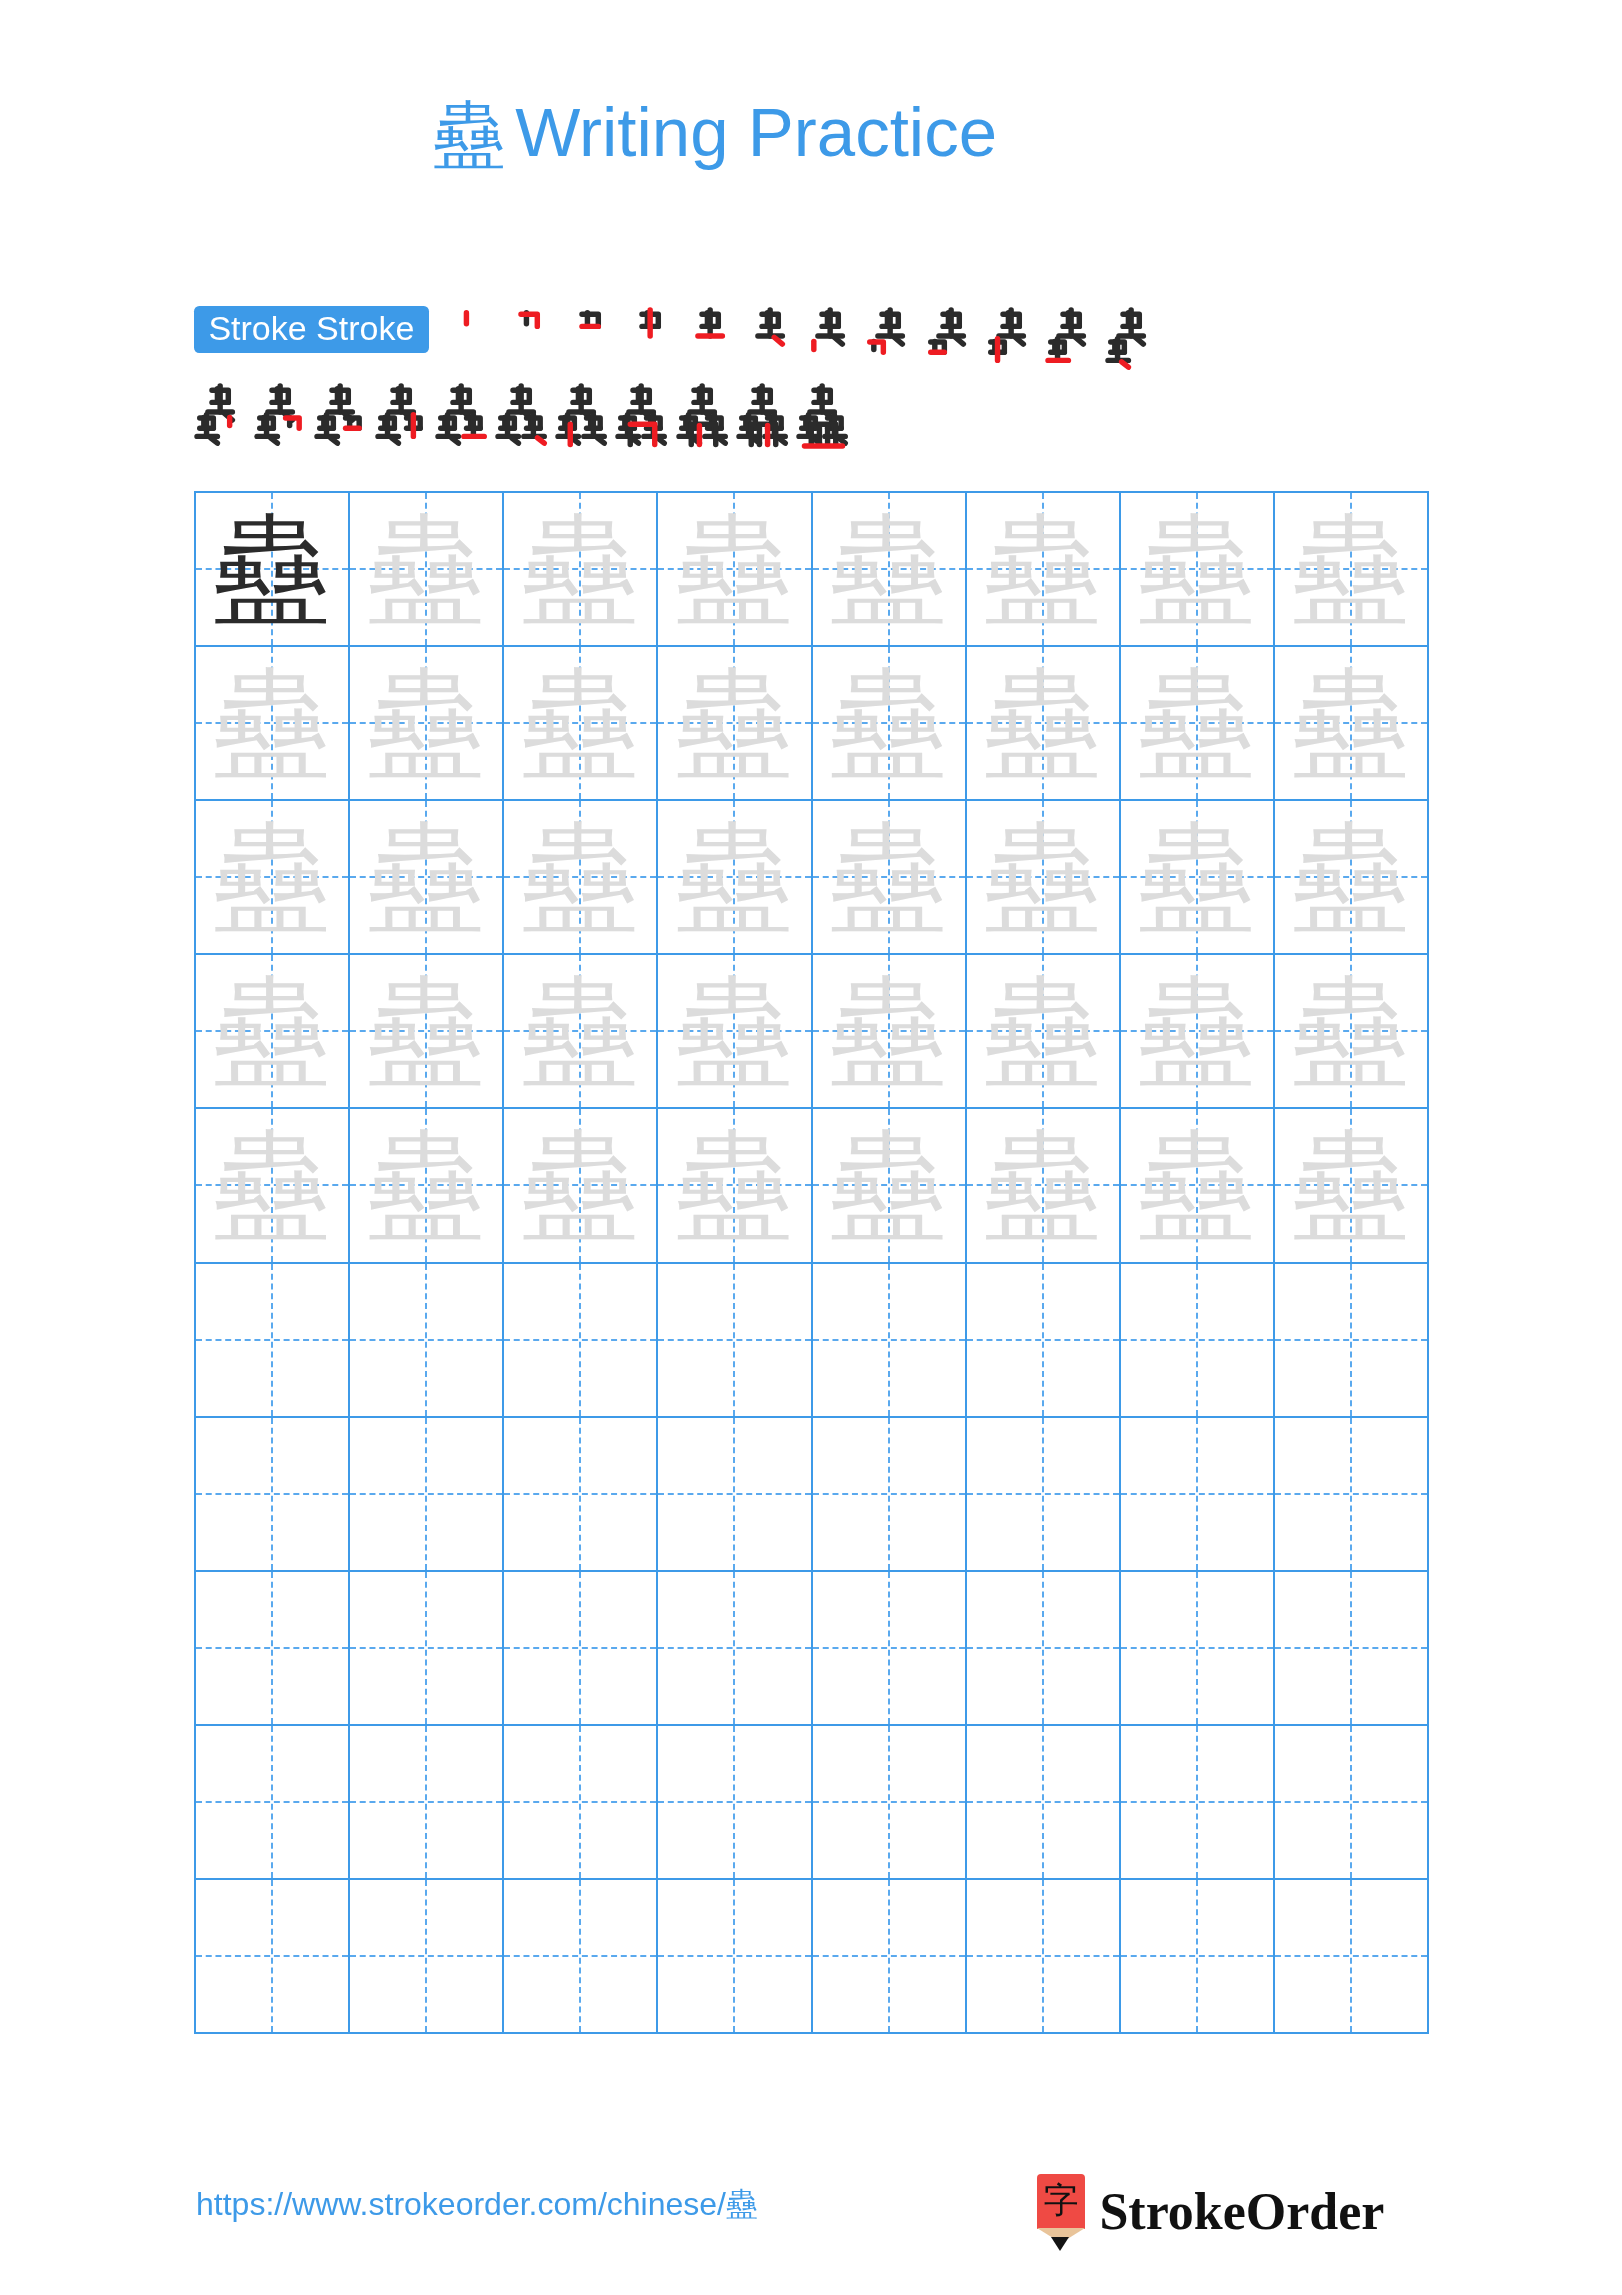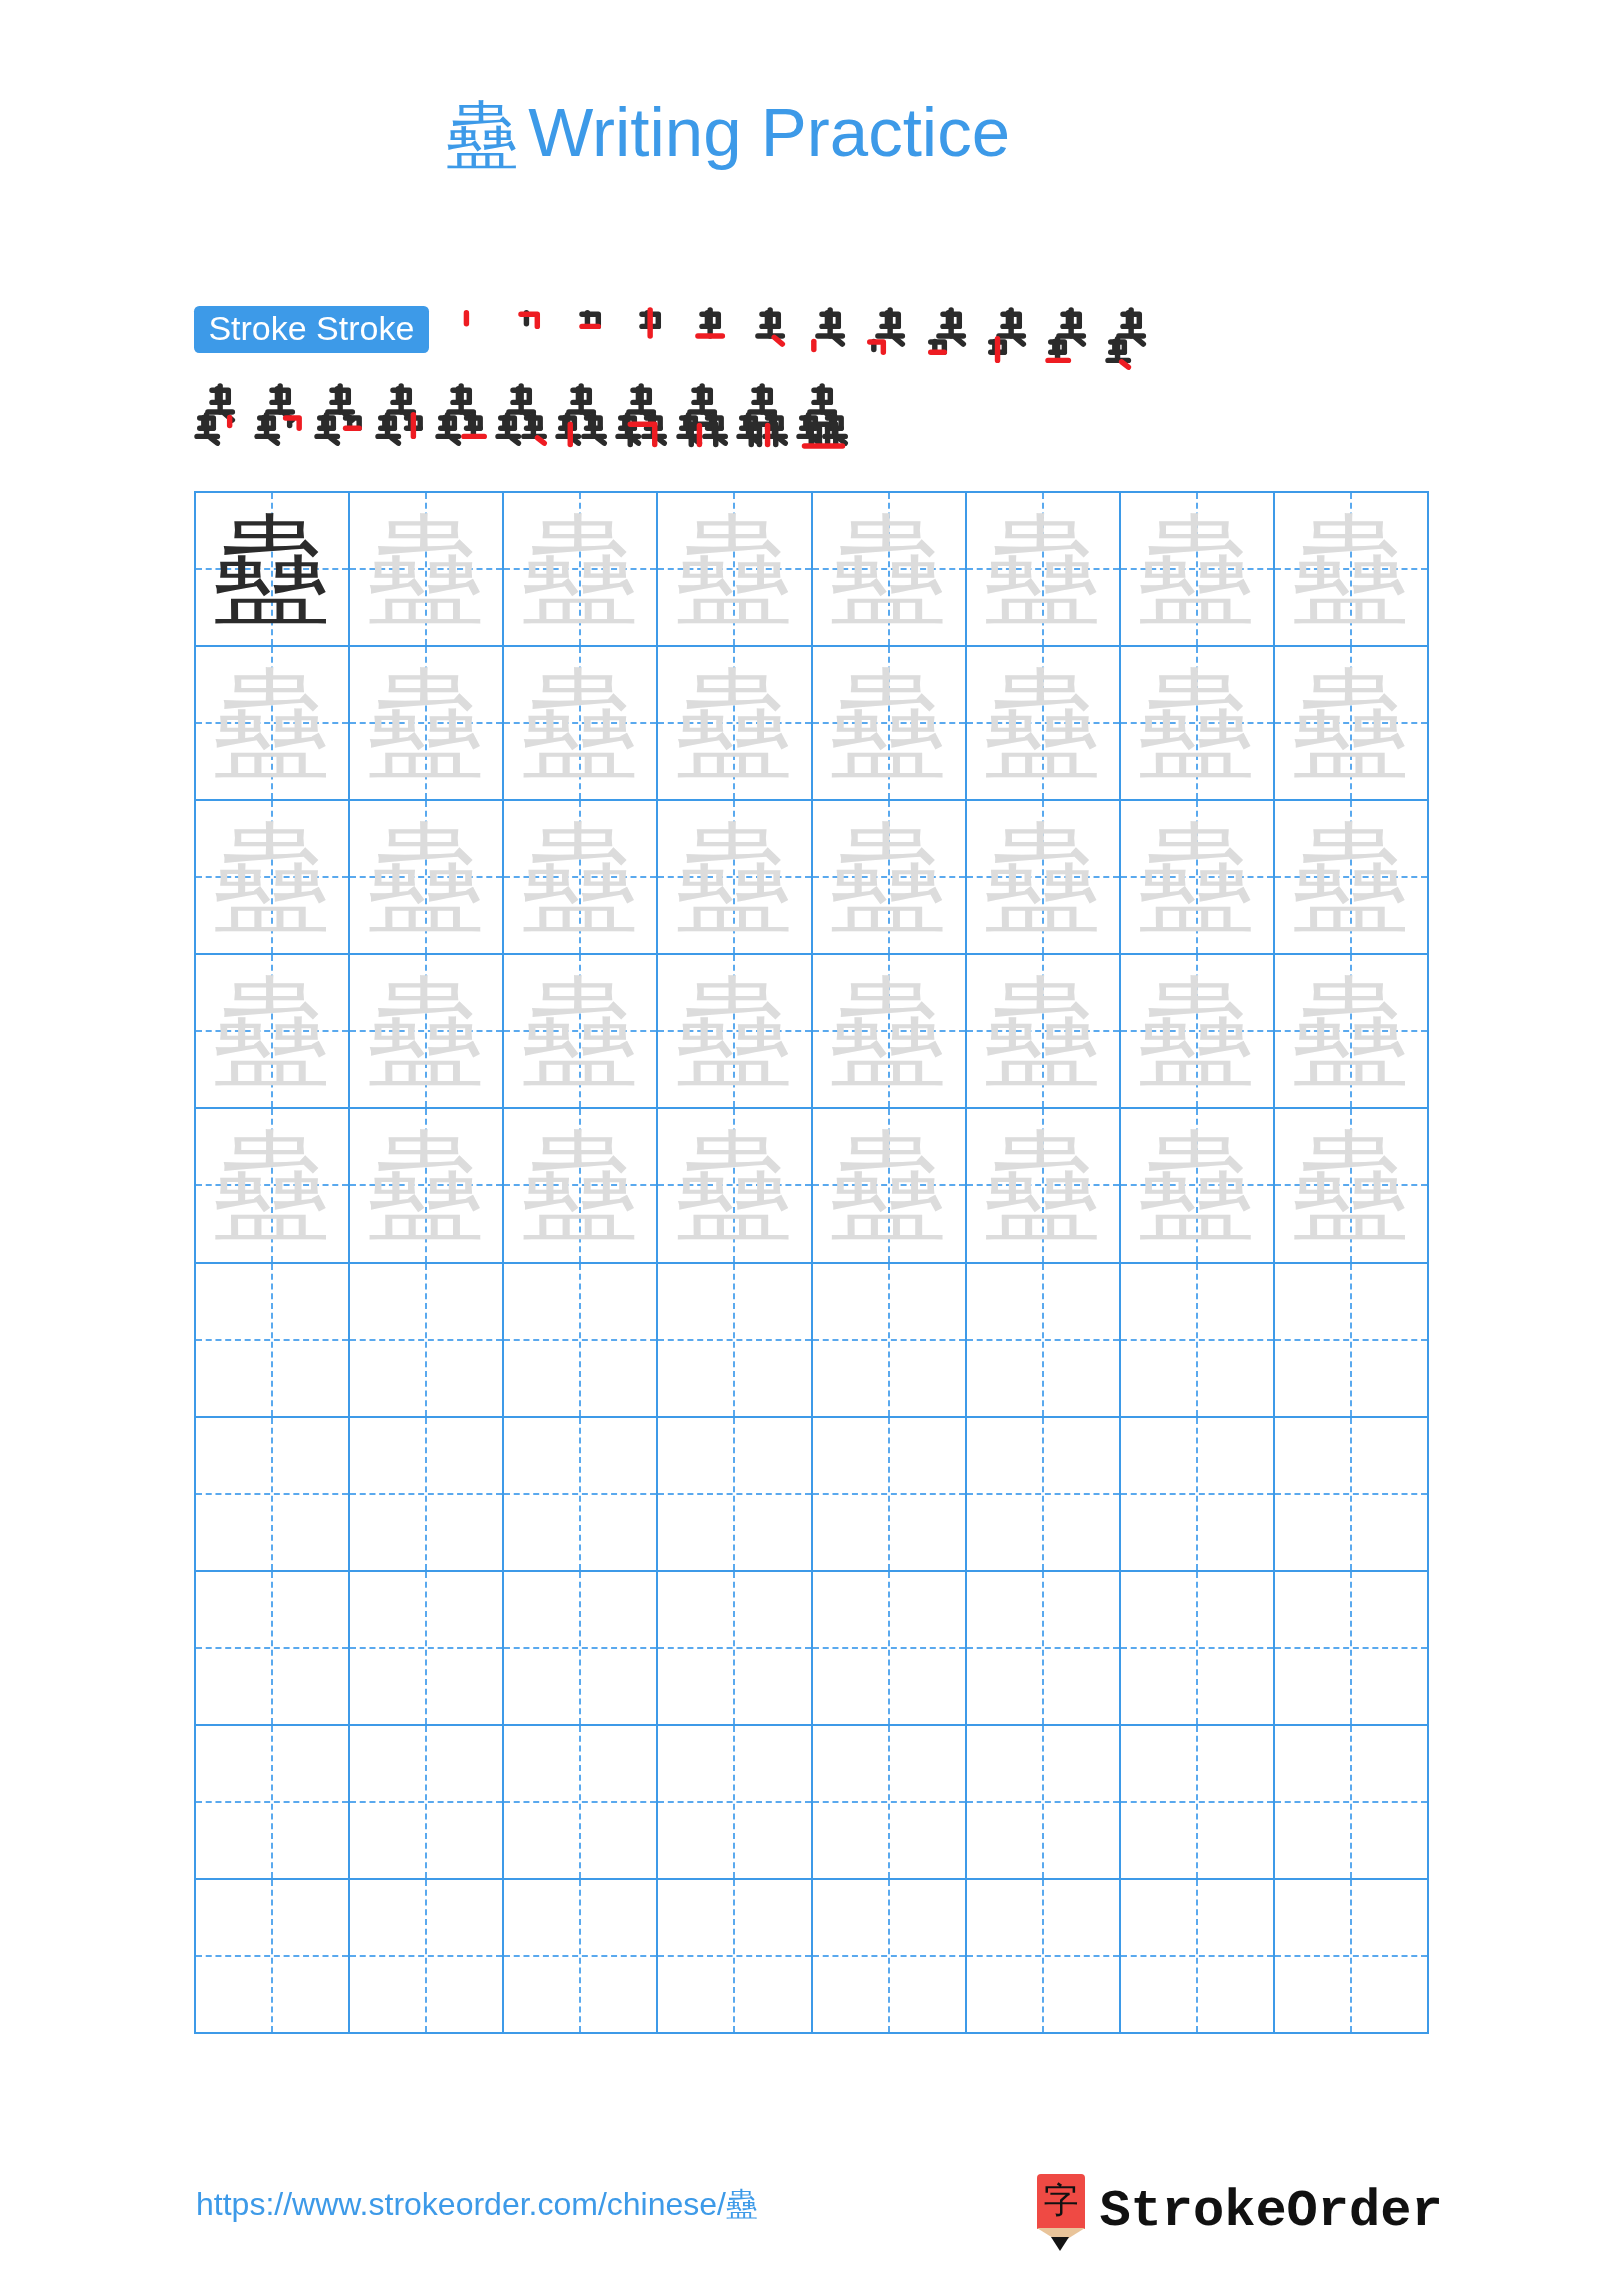--- a/index.html
+++ b/index.html
@@ -16,21 +16,21 @@
     width: 1622px;
     height: 2295px;
     background: #ffffff;
     overflow: hidden;
   }
 
   
   .title-wrap {
     position: absolute;
     top: 98px;
-    left: 13px;
+    left: 0;
     width: 1398px;
     text-align: center;
     white-space: nowrap;
     padding-left: 32px;
   }
   .title-char {
     font-family: "DejaVu Sans", sans-serif;
     font-size: 73px;
     color: #3d9ae8;
     line-height: 1;
@@ -218,21 +218,21 @@
   .brand-logo .tip {
     position: absolute;
     left: 14.4px;
     top: 63px;
     width: 0; height: 0;
     border-left: 9.8px solid transparent;
     border-right: 9.8px solid transparent;
     border-top: 14.4px solid #141414;
   }
   .brand-name {
-    font-family: Liberation Mono, monospace;
+    font-family: Liberation Serif, serif;
     font-size: 52px;
     font-weight: bold;
     color: #111111;
     line-height: 1;
   }
 </style>
 </head>
 <body>
 
 <div class="page">

